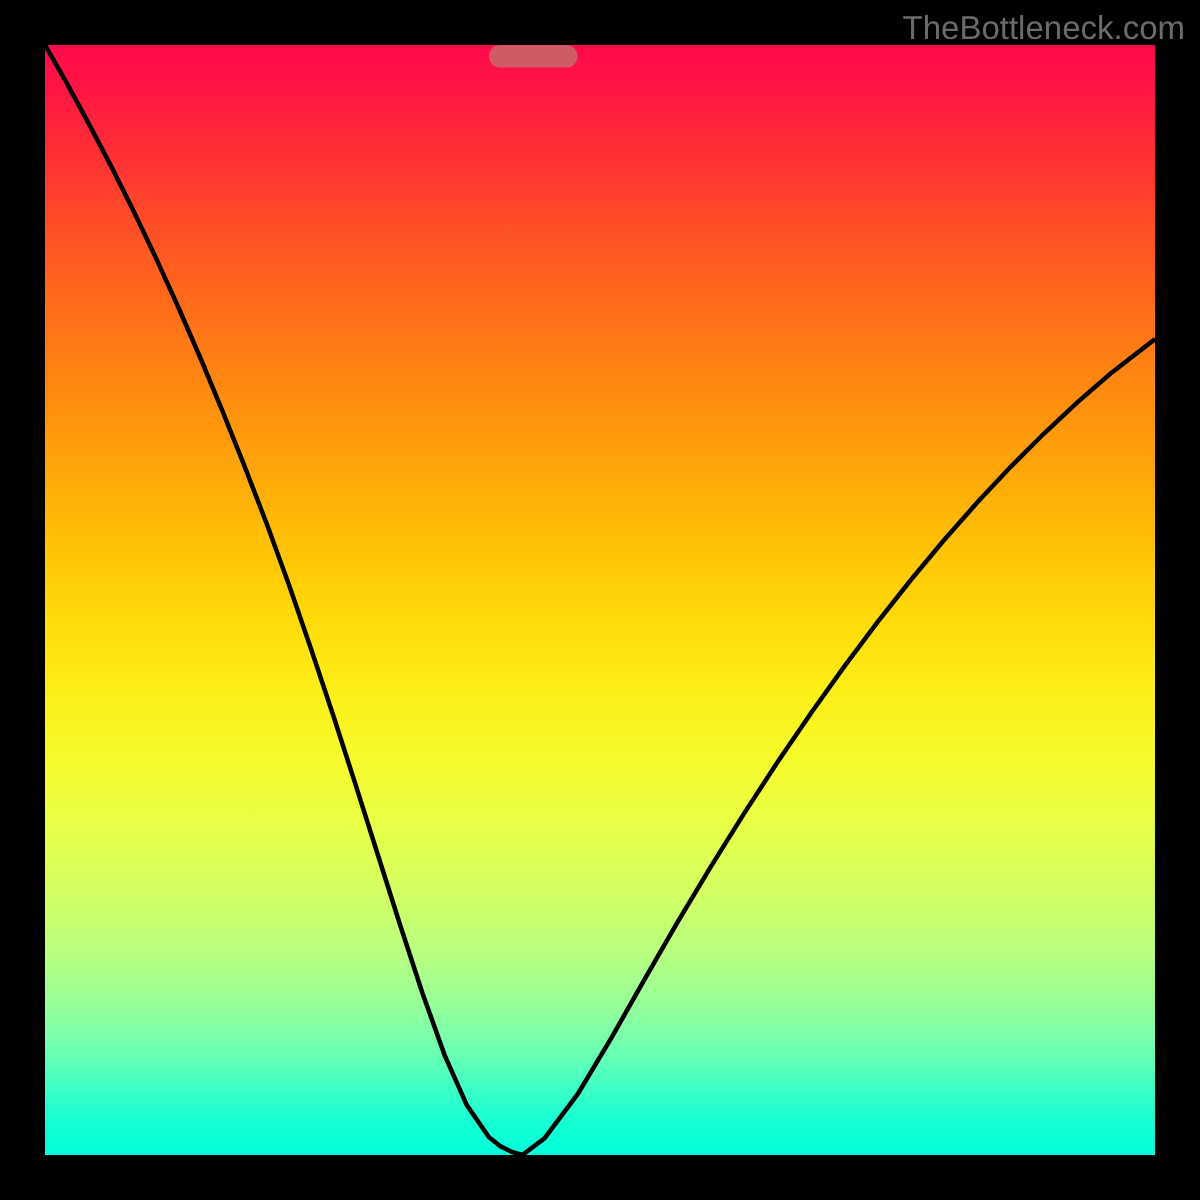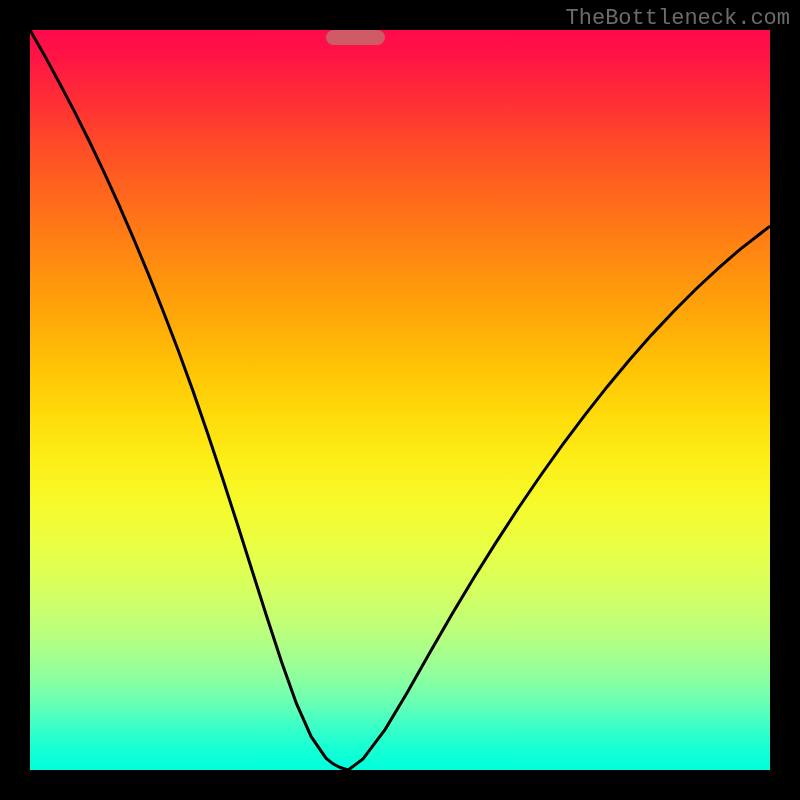--- a/index.html
+++ b/index.html
@@ -3,21 +3,21 @@
   <meta charset="utf-8">
   <style>
     * { margin: 0; padding: 0; box-sizing: border-box; }
     body { width: 800px; height: 800px; background: #000; overflow: hidden; }
     .container { position: relative; width: 800px; height: 800px; background: #000; }
     .watermark {
       position: absolute;
       top: 6px;
       right: 10px;
       color: #6b6b6b;
-      font-family: Liberation Mono, monospace;
+      font-family: Liberation Sans, sans-serif;
       font-size: 22px;
       font-weight: 500;
       z-index: 10;
     }
     .plot-area {
       position: absolute;
       top: 30px;
       left: 30px;
       width: 740px;
       height: 740px;

